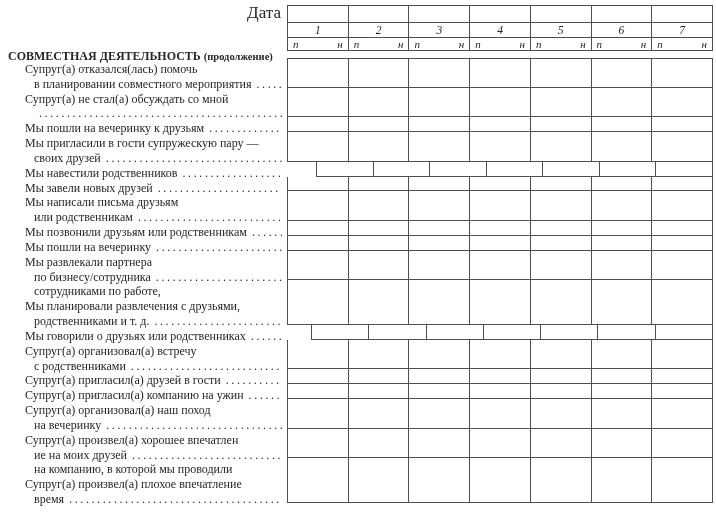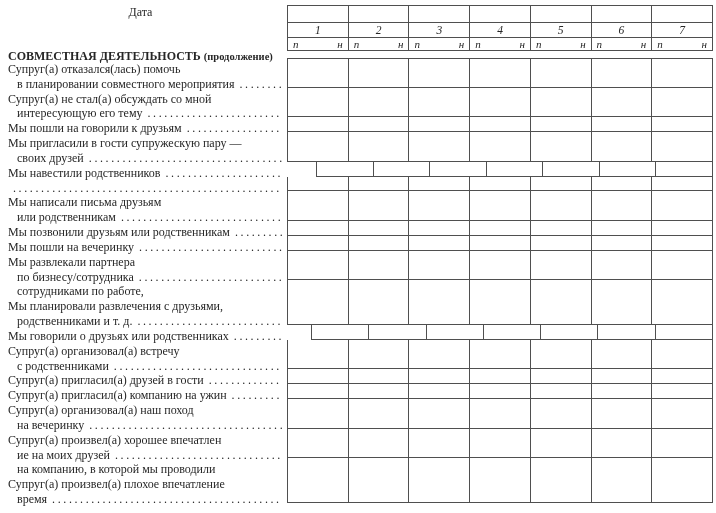--- a/index.html
+++ b/index.html
@@ -16,21 +16,21 @@
     font-family:"Liberation Serif","DejaVu Serif",serif;
     color:var(--ink);
     position:relative;
     overflow:hidden;
   }
   .page{position:absolute;left:0;top:0;width:716px;height:513px;background:#fff;}
 
   
   .date-label{
     position:absolute;left:0;top:4px;width:281px;height:17px;
-    text-align:center;font-size:12px;line-height:17px;
+    text-align:right;font-size:17px;line-height:17px;
   }
 
   
   .header-table{
     position:absolute;left:var(--label-w);top:5px;width:var(--grid-w);
     border:1px solid var(--rule);
   }
   .ht-row{display:flex;}
   .ht-row + .ht-row{border-top:1px solid var(--rule);}
   .ht-cell{flex:1;position:relative;}
@@ -60,21 +60,21 @@
   .label{
     width:var(--label-w);
     padding-top:4px;
     overflow:visible;
     font-size:12px;
   }
   .line{
     height:var(--line-h);line-height:var(--line-h);
     padding-left:8px;padding-right:5px;
     white-space:nowrap;overflow:hidden;
-    display:flex;align-items:baseline;
+    display:flex;align-items:baseline;margin-left:17px;
   }
   .line.cont{padding-left:17px;}
   .line .txt{white-space:pre;}
   .leader{
     flex:1;overflow:hidden;white-space:nowrap;
     margin-left:5px;letter-spacing:2.6px;
     font-size:12px;
   }
   .cells{display:flex;width:var(--grid-w);border-left:1px solid var(--rule);}
   .cell{flex:1;border-right:1px solid var(--rule);border-bottom:1px solid var(--rule);}
@@ -163,38 +163,37 @@
           <div class="cell"></div>
           <div class="cell"></div>
         </div>
       </div>
       <div class="row" style="height: 29.66px;">
         <div class="label">
           <div class="line">
             <span class="txt">Супруг(а) не стал(а) обсуждать со мной</span>
           </div>
           <div class="line cont">
-            <span class="txt">интересующую его тему</span>
-            <span class="leader">............................................................</span>
-          </div>
-        </div>
-        <div class="cells">
-          <div class="cell"></div>
-          <div class="cell"></div>
-          <div class="cell"></div>
-          <div class="cell"></div>
-          <div class="cell"></div>
-          <div class="cell"></div>
-          <div class="cell"></div>
-        </div>
-      </div>
-      <div class="row" style="height: 14.83px;">
-        <div class="label">
-          <div class="line">
-            <span class="txt">Мы пошли на говорили к друзьям</span>
+            <span class="leader">............................................................</span>
+          </div>
+        </div>
+        <div class="cells">
+          <div class="cell"></div>
+          <div class="cell"></div>
+          <div class="cell"></div>
+          <div class="cell"></div>
+          <div class="cell"></div>
+          <div class="cell"></div>
+          <div class="cell"></div>
+        </div>
+      </div>
+      <div class="row" style="height: 14.83px;">
+        <div class="label">
+          <div class="line">
+            <span class="txt">Мы пошли на вечеринку к друзьям</span>
             <span class="leader">............................................................</span>
           </div>
         </div>
         <div class="cells">
           <div class="cell"></div>
           <div class="cell"></div>
           <div class="cell"></div>
           <div class="cell"></div>
           <div class="cell"></div>
           <div class="cell"></div>
@@ -234,20 +233,21 @@
           <div class="cell"></div>
           <div class="cell"></div>
           <div class="cell"></div>
           <div class="cell"></div>
           <div class="cell"></div>
         </div>
       </div>
       <div class="row" style="height: 14.83px;">
         <div class="label">
           <div class="line">
+            <span class="txt">Мы завели новых друзей</span>
             <span class="leader">............................................................</span>
           </div>
         </div>
         <div class="cells">
           <div class="cell"></div>
           <div class="cell"></div>
           <div class="cell"></div>
           <div class="cell"></div>
           <div class="cell"></div>
           <div class="cell"></div>

